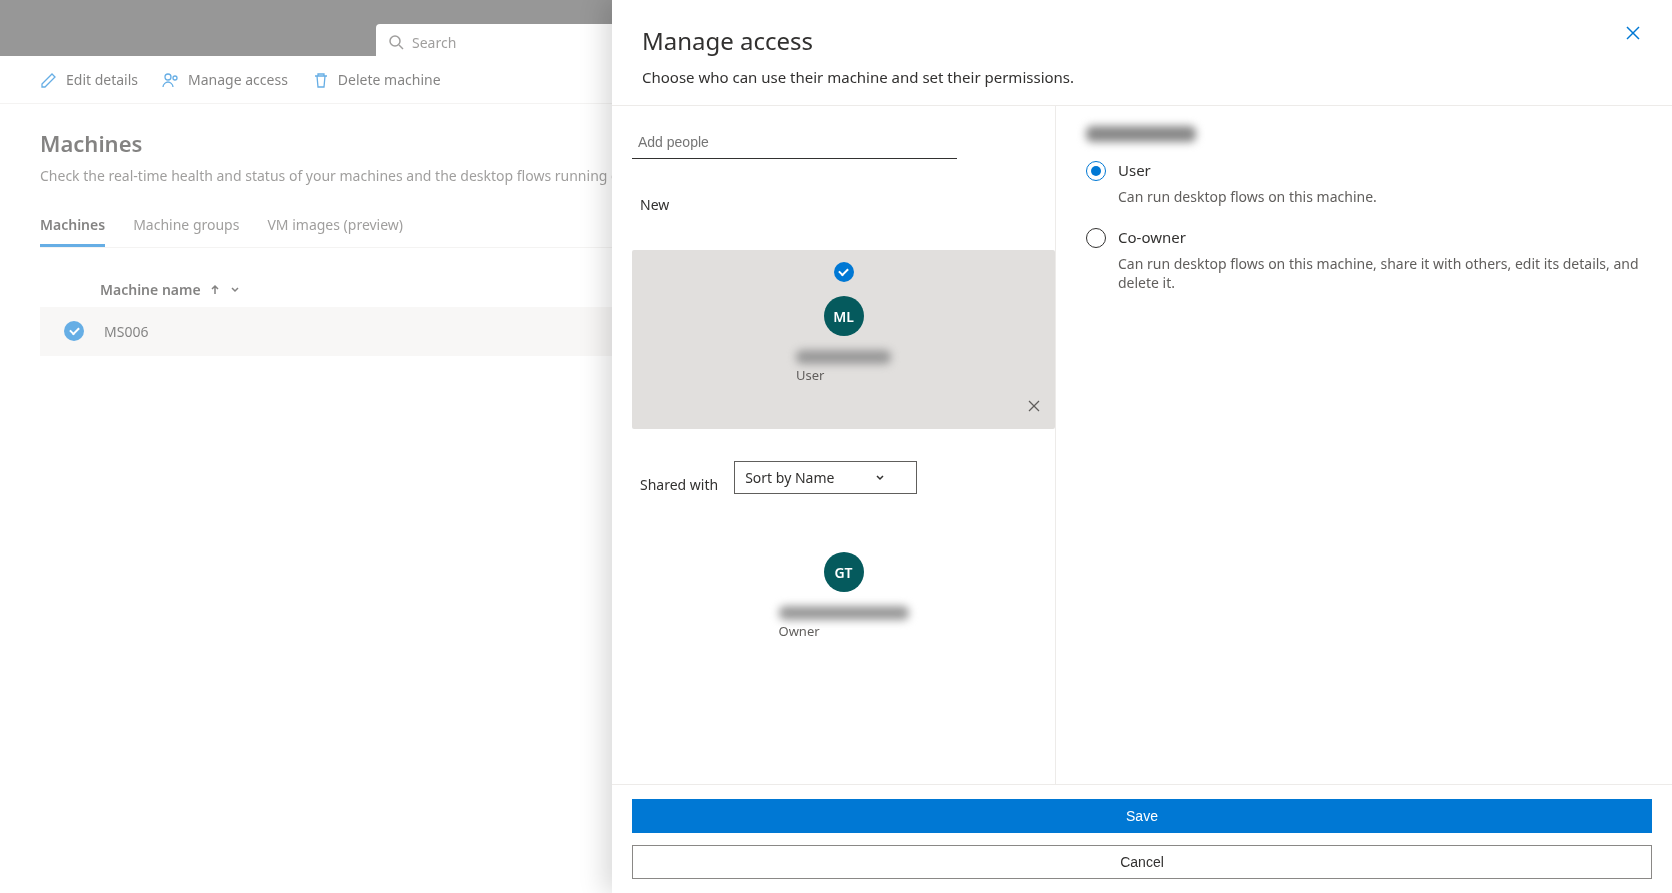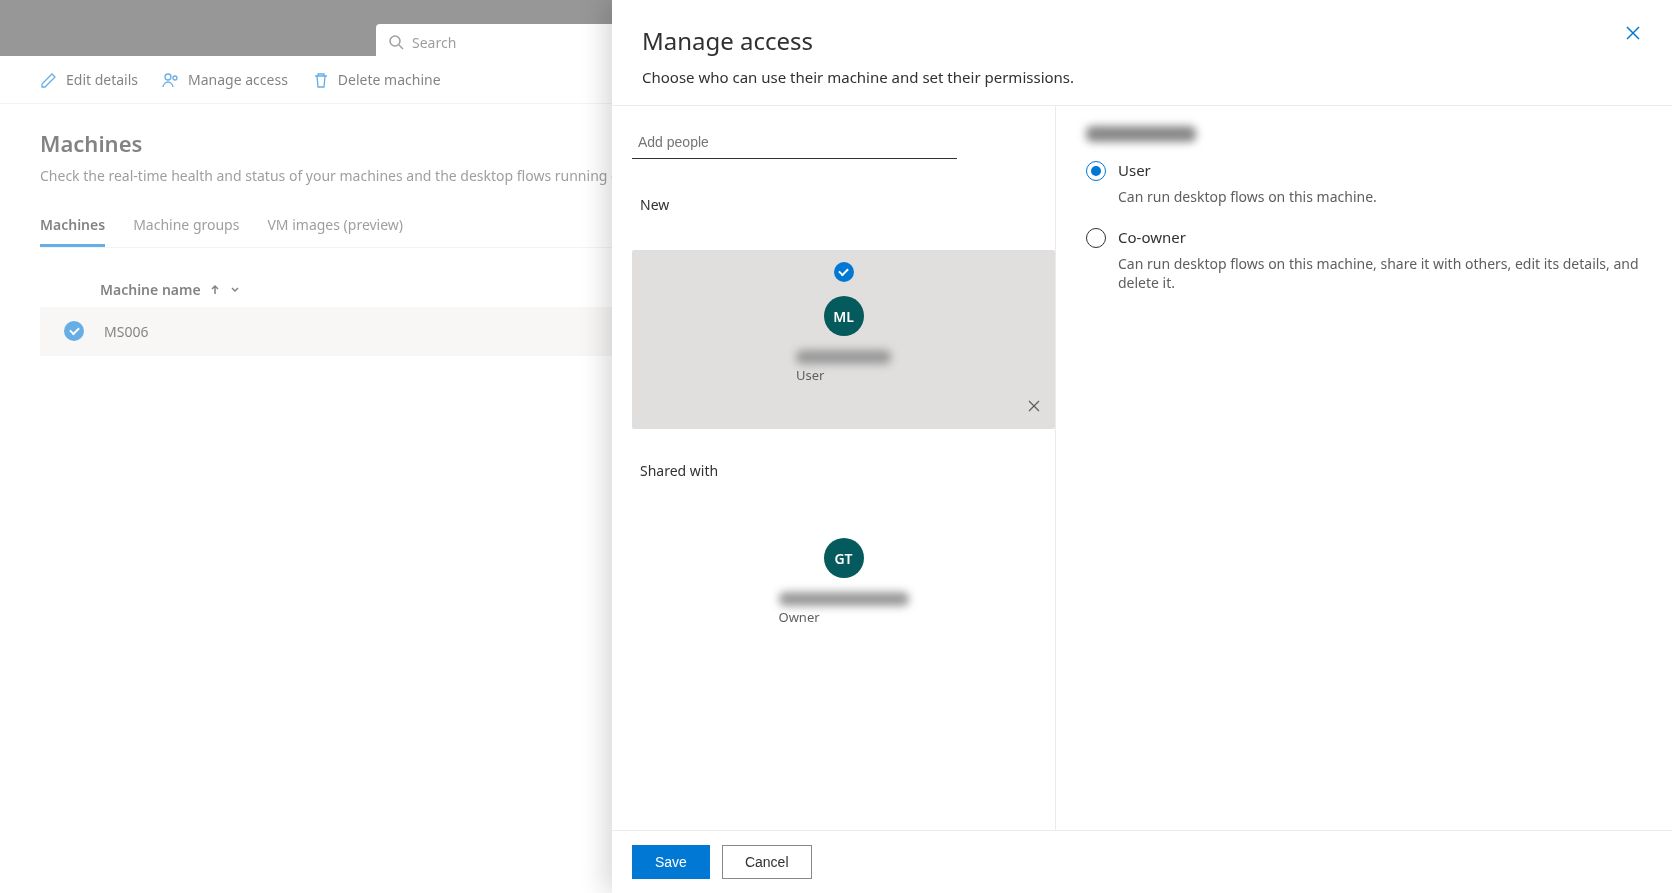--- a/index.html
+++ b/index.html
@@ -63,21 +63,21 @@
     .sortselect svg { width: 12px; height: 12px; stroke: #323130; stroke-width: 1.5; fill: none; }
 
     .right-header-blur { width: 110px; height: 16px; background: #888; filter: blur(4px); margin-bottom: 18px; border-radius: 6px; }
     .radio-row { display: flex; align-items: flex-start; gap: 12px; margin-bottom: 6px; }
     .radio { width: 20px; height: 20px; border: 1px solid #323130; border-radius: 50%; flex-shrink: 0; position: relative; margin-top: 1px; cursor: pointer; }
     .radio.checked { border-color: #0078d4; }
     .radio.checked::after { content: ""; position: absolute; inset: 4px; border-radius: 50%; background: #0078d4; }
     .radio-label { font-size: 15px; }
     .radio-desc { color: #605e5c; margin: 0 0 20px 32px; font-size: 14px; line-height: 1.4; }
 
-    .panel-footer { border-top: 1px solid #edebe9; padding: 14px 20px; display: flex; gap: 12px; }
+    .panel-footer { border-top: 1px solid #edebe9; padding: 14px 20px; display: flex; gap: 12px; flex-direction: column; }
     .btn { padding: 8px 22px; font-size: 14px; border: 1px solid transparent; cursor: pointer; }
     .btn-primary { background: #0078d4; color: #fff; }
     .btn-secondary { background: #fff; border-color: #8a8886; color: #323130; }
   </style>
 </head>
 <body>
 
 <div class="topbar">
   <div class="searchbox">
     <svg viewBox="0 0 16 16">
@@ -163,20 +163,26 @@
         <div class="person-remove">
           <svg viewBox="0 0 14 14">
               <line x1="2" y1="2" x2="12" y2="12"></line>
               <line x1="12" y1="2" x2="2" y2="12"></line>
             </svg>
         </div>
       </div>
 
       <div class="sharedwith-row">
         <span>Shared with</span>
+        <div class="sortselect">
+          <span>Sort by Name</span>
+          <svg viewBox="0 0 12 12">
+              <path d="M3 4l3 3 3-3"></path>
+            </svg>
+        </div>
       </div>
 
       <div class="person-item">
         <div style="width:20px"></div>
         <div class="avatar">GT</div>
         <div class="person-meta">
           <div class="person-name-blur" style="width:130px"></div>
           <div class="person-role">Owner</div>
         </div>
       </div>

